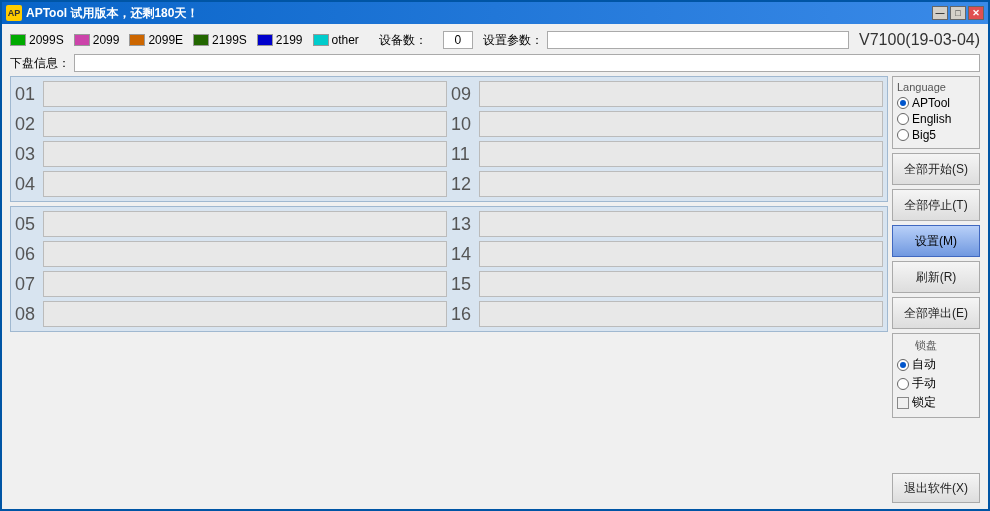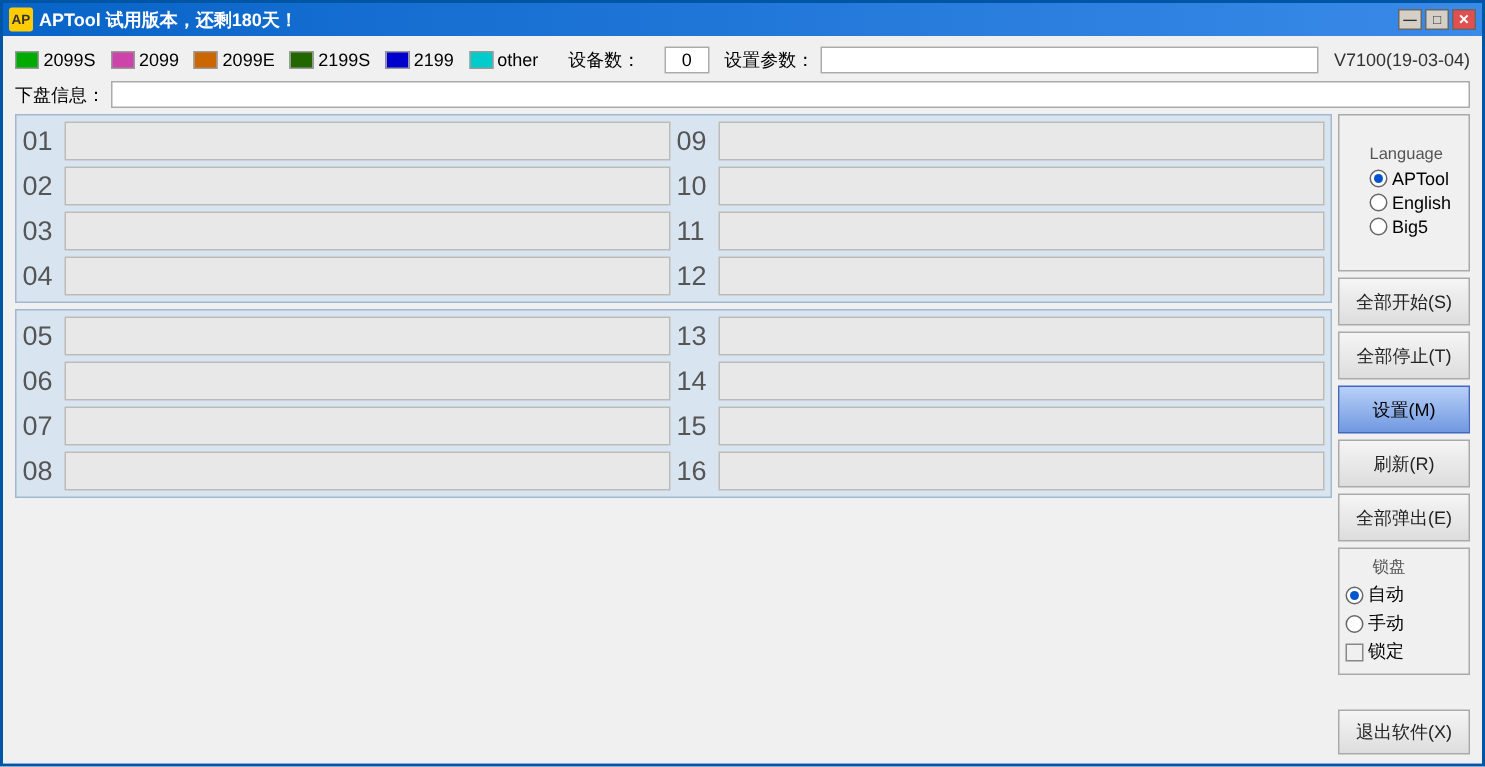--- a/index.html
+++ b/index.html
@@ -116,21 +116,21 @@
     }
     .params-input {
       flex: 1;
       height: 18px;
       border: 1px solid #aaa;
       background: white;
       font-size: 12px;
       padding: 0 2px;
     }
     .version-text {
-      font-size: 12px;
+      font-size: 16px;
       color: #333;
       white-space: nowrap;
     }
 
     
     .info-row {
       display: flex;
       align-items: center;
       gap: 4px;
       padding: 2px 4px;
@@ -193,21 +193,21 @@
     .right-panel {
       width: 88px;
       display: flex;
       flex-direction: column;
       gap: 4px;
       flex-shrink: 0;
     }
 
     .language-box {
       border: 1px solid #aaa;
-      padding: 20px;
+      padding: 4px;
       background: #f0f0f0;
     }
     .language-title {
       font-size: 11px;
       color: #555;
       margin-bottom: 3px;
     }
     .radio-item {
       display: flex;
       align-items: center;

